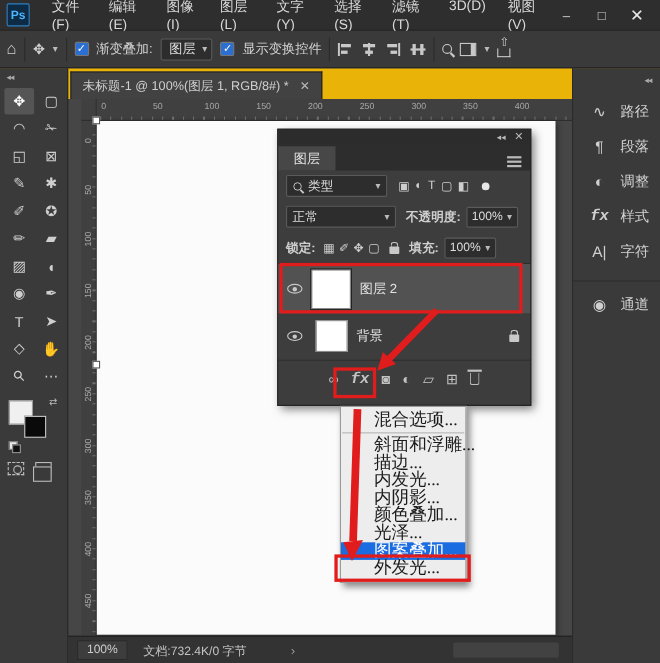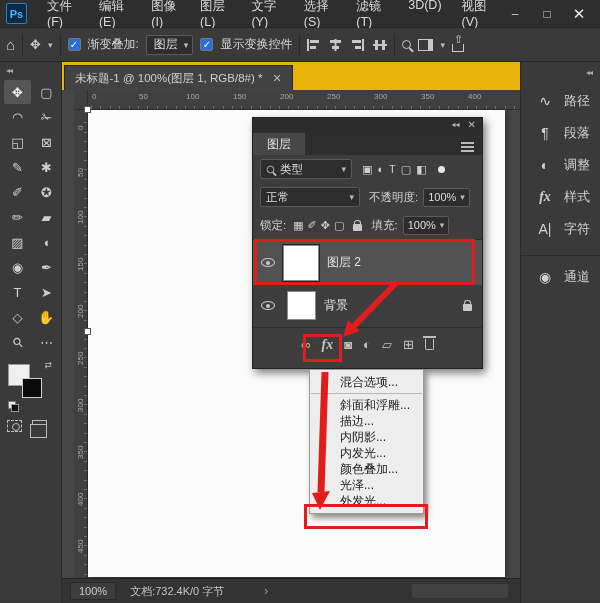--- a/index.html
+++ b/index.html
@@ -67,41 +67,41 @@
   .ruler-left span { position:absolute; left:2px; font-size:8px; color:#a8a8a8; transform:rotate(-90deg); transform-origin:0 0; }
   .canvas { position:absolute; left:26px; top:20px; width:417px; height:467px; background:#fbfbfb; box-shadow:2px 2px 5px rgba(0,0,0,.35); }
   .handle { position:absolute; width:7px; height:7px; background:#fff; border:1px solid #555; }
 
   
   .right-panel { left:520px; top:62px; width:80px; height:541px; background:#3a3a3a; border-left:1px solid #2a2a2a; z-index:4; }
   .rp-collapse { text-align:right; color:#aaa; font-size:8px; padding:6px 8px 8px 0; letter-spacing:-1px; }
   .rp-item { display:flex; align-items:center; gap:9px; padding:7px 0 7px 14px; color:#d2d2d2; font-size:13px; }
   .rp-item .rp-ic { width:20px; text-align:center; color:#cfcfcf; font-size:14px; }
   .rp-item.group-start { margin-top:10px; border-top:1px solid #2d2d2d; padding-top:12px; }
-  .fx-it { font-style:italic; font-family:Liberation Serif, serif; font-weight:bold; }
+  .fx-it { font-style:italic; font-family:Liberation Mono, monospace; font-weight:bold; }
 
   
   .statusbar { left:62px; top:578px; width:458px; height:25px; background:#333; border-top:1px solid #222; display:flex; align-items:center; gap:14px; padding:0 8px; z-index:4; }
   .zoom-field { background:#3d3d3d; border:1px solid #2a2a2a; padding:2px 8px; color:#ccc; font-size:11px; }
   .doc-info { color:#c4c4c4; font-size:11px; }
   .sb-chev { color:#9a9a9a; font-size:12px; margin-left:26px; }
   .sb-thumb { position:absolute; right:12px; top:5px; width:96px; height:14px; background:#424242; border-radius:2px; }
 
   
   .layers-panel { left:252px; top:117px; width:231px; height:252px; background:#3d3d3d; border:1px solid #222; box-shadow:3px 4px 8px rgba(0,0,0,.5); z-index:10; }
   .lp-dragbar { height:13px; background:#2c2c2c; display:flex; justify-content:flex-end; align-items:center; gap:8px; padding-right:6px; color:#b9b9b9; font-size:8px; }
   .lp-dragbar .x { font-size:10px; }
   .lp-tabrow { height:24px; background:#2d2d2d; display:flex; align-items:flex-end; }
   .lp-tab { background:#474747; height:22px; padding:0 14px; display:flex; align-items:center; color:#e3e3e3; font-size:12px; }
   .lp-menu { margin-left:auto; margin-right:8px; margin-bottom:7px; width:13px; height:2px; background:#bbb; box-shadow:0 4px #bbb, 0 -4px #bbb; }
   .lp-row { display:flex; align-items:center; gap:5px; padding:0 7px; height:28px; }
   .lp-select { background:#2d2d2d; border:1px solid #5a5a5a; border-radius:2px; height:20px; display:flex; align-items:center; gap:5px; padding:0 5px; color:#ddd; font-size:11.5px; }
   .fil-ic { color:#cfcfcf; font-size:11px; margin-left:5px; }
   .fil-dot { width:7px; height:7px; border-radius:50%; background:#e6e6e6; margin-left:6px; }
-  .lp-label { font-size:11.5px; color:#d0d0d0; white-space:nowrap; }
+  .lp-label { font-size:11.5px; color:#d0d0d0; white-space:nowrap;font-weight:bold; }
   .val-box { background:#2d2d2d; border:1px solid #5a5a5a; border-radius:2px; height:19px; display:flex; align-items:center; gap:4px; padding:0 4px; color:#ddd; font-size:11px; }
   .lock-ic { color:#cfcfcf; font-size:11px; margin:0 2px; }
   .lockicon { position:relative; width:9px; height:7px; background:#c8c8c8; border-radius:1px; display:inline-block; margin:4px 2px 0; }
   .lockicon::before { content:""; position:absolute; top:-4px; left:1px; width:5px; height:4px; border:1.5px solid #c8c8c8; border-bottom:none; border-radius:3px 3px 0 0; }
   .lp-list { border-top:1px solid #2e2e2e; }
   .layer-row { display:flex; align-items:center; gap:8px; padding:0 8px; }
   .layer-row.sel { height:45px; background:#525252; }
   .layer-row.bg { height:41px; background:#3d3d3d; }
   .eyeicon { position:relative; width:14px; height:9px; border:1.3px solid #c8c8c8; border-radius:50%; flex:none; }
   .eyeicon::before { content:""; position:absolute; left:3.5px; top:1.5px; width:4px; height:4px; border-radius:50%; background:#c8c8c8; }
@@ -110,21 +110,21 @@
   .thumb.small { width:29px; height:29px; margin-left:4px; }
   .layer-name { font-size:12px; color:#e2e2e2; }
   .layer-row .right { margin-left:auto; }
   .lp-footer { display:flex; align-items:center; gap:11px; justify-content:center; height:34px; border-top:1px solid #2e2e2e; margin-top:1px; }
   .ft-ic { color:#c3c3c3; font-size:13px; line-height:1; }
   .trashicon { width:9px; height:11px; border:1.5px solid #bfbfbf; border-top:none; border-radius:0 0 2px 2px; position:relative; display:inline-block; }
   .trashicon::before { content:""; position:absolute; top:-3px; left:-3px; right:-3px; height:1.5px; background:#bfbfbf; }
 
   
   .fx-menu { left:309px; top:369px; width:115px; background:#ededed; border:1px solid #9a9a9a; box-shadow:3px 4px 6px rgba(0,0,0,.45); padding:4px 0; z-index:11; }
-  .fx-item { height:16px; line-height:16px; padding-left:30px; font-size:12px; color:#1a1a1a; white-space:nowrap; }
+  .fx-item { height:16px; line-height:16px; padding-left:30px; font-size:16px; color:#1a1a1a; white-space:nowrap;font-family:Liberation Serif, serif; }
   .fx-sep { height:1px; background:#b5b5b5; margin:3px 1px; }
   .fx-item.hl { background:#1b6ce0; color:#fff; }
 
   
   .red-box { border:3px solid #e11c1c; z-index:12; pointer-events:none; }
   #arrows { left:0; top:0; width:600px; height:603px; z-index:13; pointer-events:none; }
 </style>
 </head>
 <body>
 
@@ -377,24 +377,25 @@
       <span class="ft-ic">⊞</span>
       <span class="trashicon"></span>
     </div>
 </div>
 
 <div class="abs fx-menu" id="fx-menu">
     <div class="fx-item">混合选项...</div>
     <div class="fx-sep"></div>
     <div class="fx-item">斜面和浮雕...</div>
     <div class="fx-item">描边...</div>
+    <div class="fx-item">内发光...</div>
     <div class="fx-item">内阴影...</div>
-    <div class="fx-item">内发光...</div>
     <div class="fx-item">颜色叠加...</div>
     <div class="fx-item">光泽...</div>
+    <div class="fx-item hl">图案叠加...</div>
     <div class="fx-item">外发光...</div>
   </div>
 
 <div class="abs red-box" style="left:254px;top:239px;width:221px;height:46px"></div>
 <div class="abs red-box" style="left:303px;top:334px;width:39px;height:28px"></div>
 <div class="abs red-box" style="left:304px;top:504px;width:124px;height:25px"></div>
 
 <svg class="abs" id="arrows" viewBox="0 0 600 603">
   <line x1="397" y1="282" x2="354" y2="326" stroke="#e11c1c" stroke-width="6"></line>
   <polygon points="343,337 360,331 348,320" fill="#e11c1c"></polygon>

